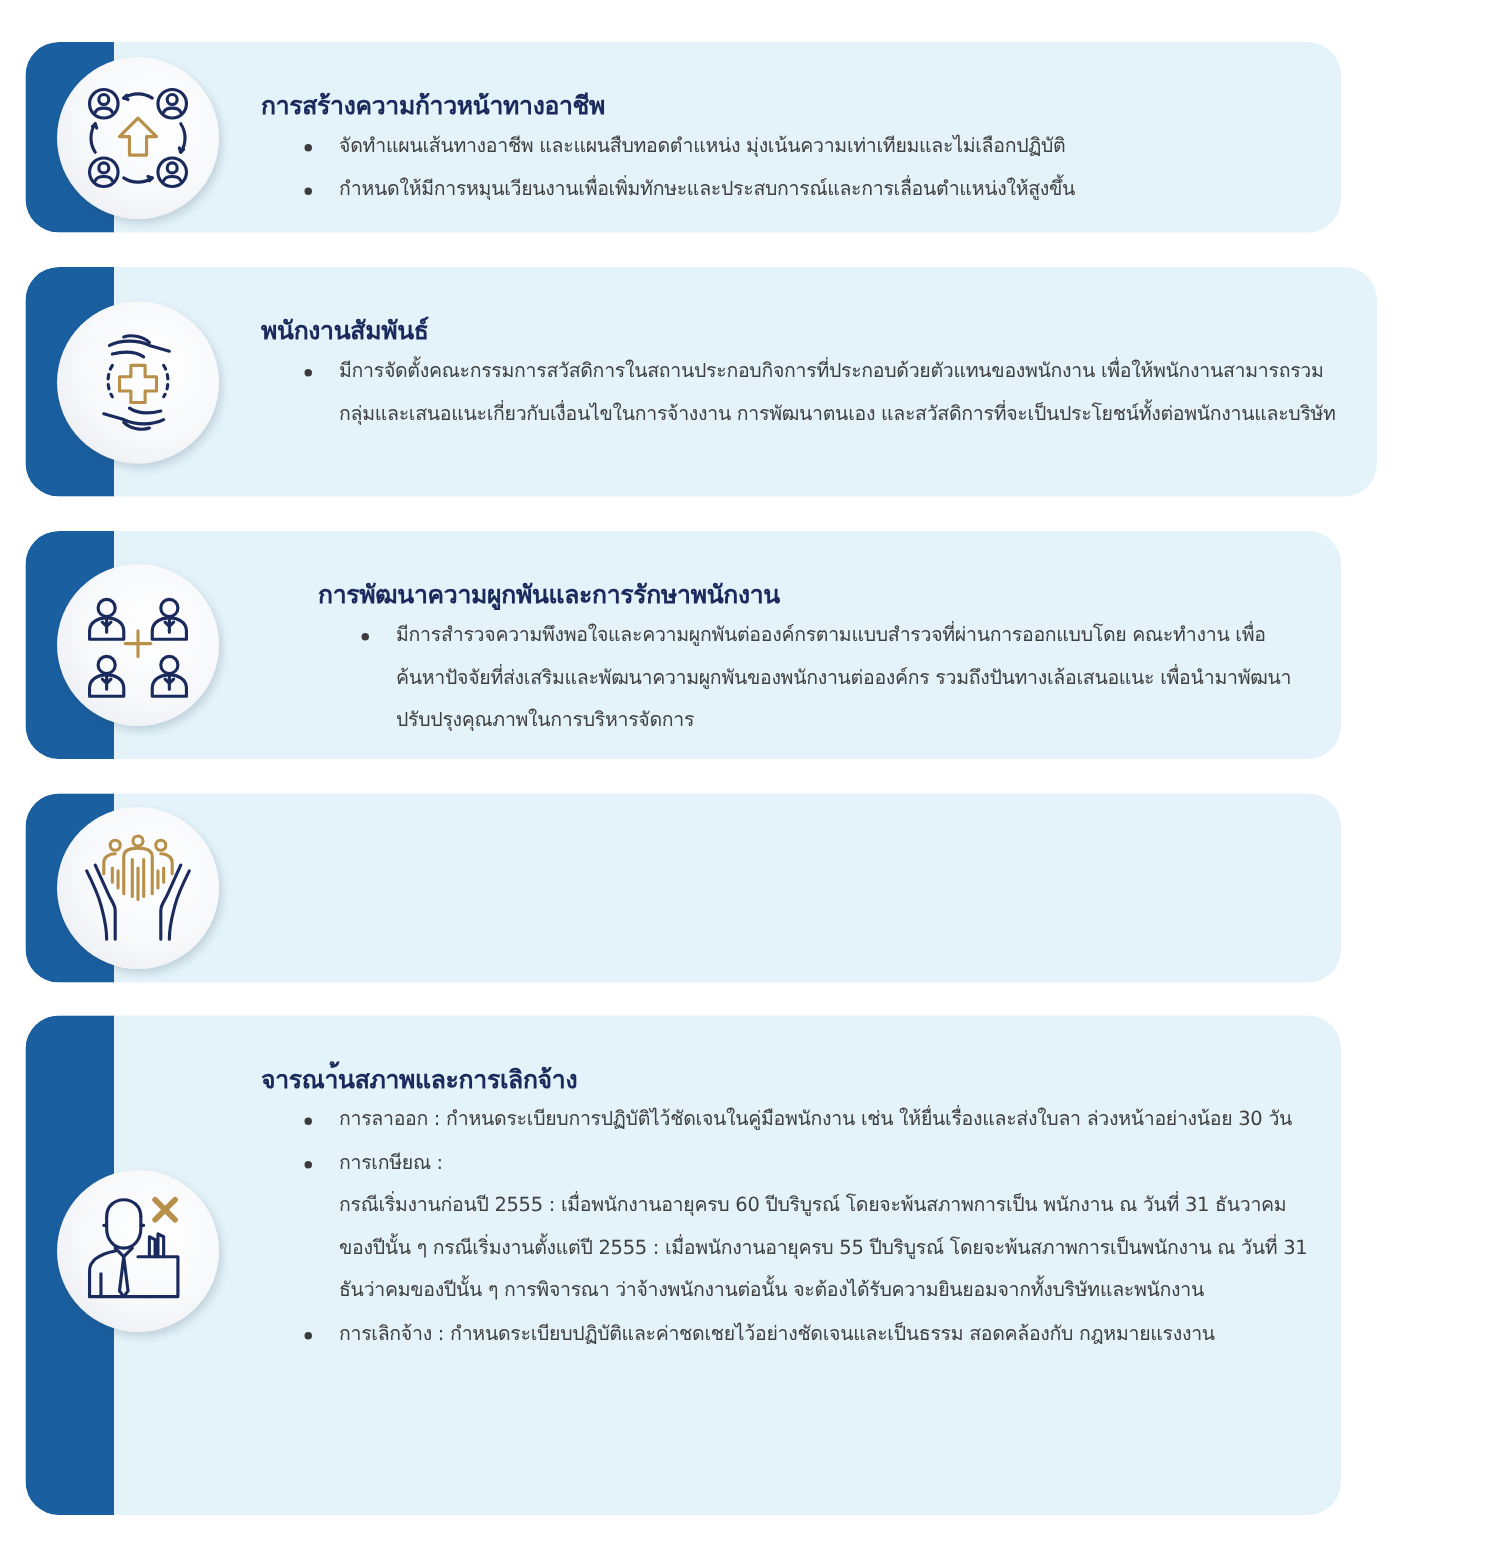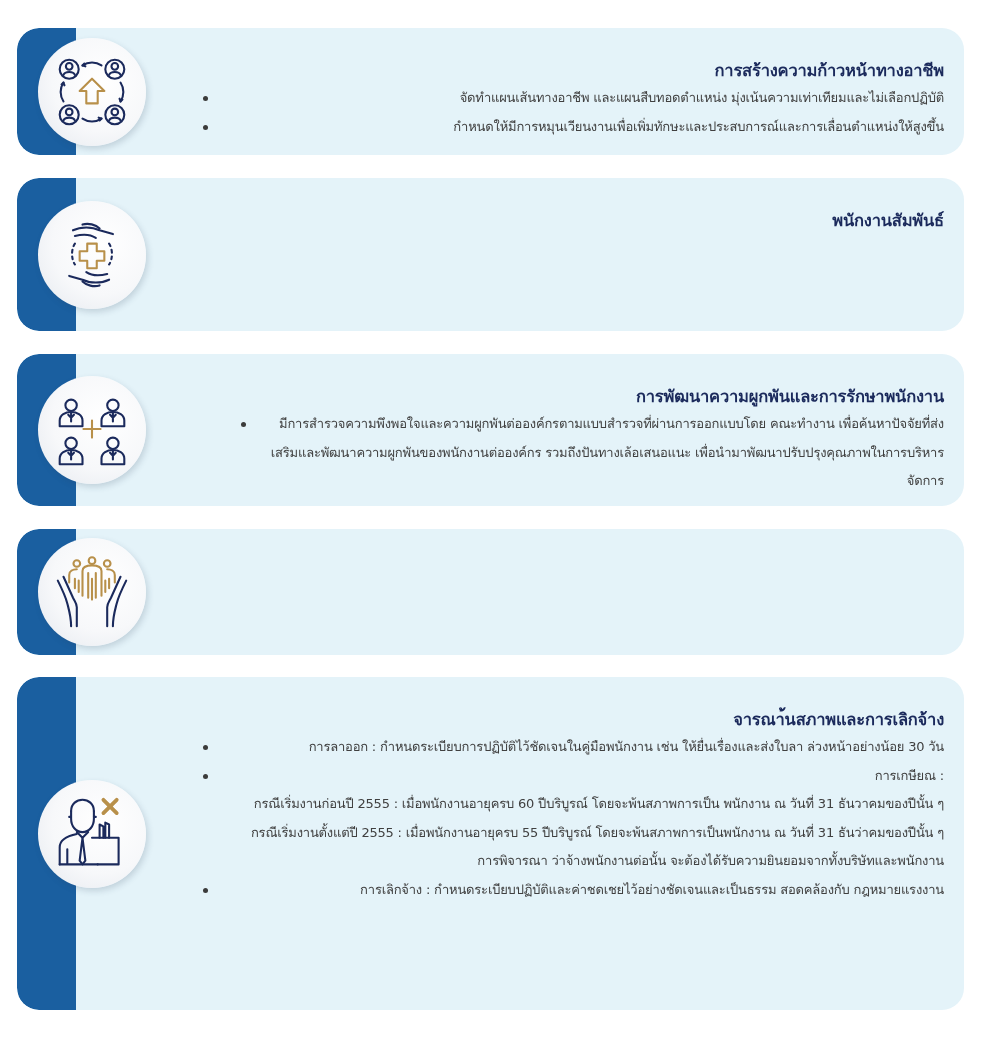--- a/index.html
+++ b/index.html
@@ -10,25 +10,24 @@
     body {
       width: 1000px;
       height: 1037px;
       position: relative;
       font-family: "DejaVu Sans", "Liberation Sans", sans-serif;
       overflow: hidden;
     }
     .card {
       position: absolute;
       left: 17px;
-      width: 947px;
+      width: 877px;
       background: #e4f3f9;
       border-radius: 22px;
       overflow: hidden;
-      text-align: right;
     }
     .card .strip {
       position: absolute;
       left: 0;
       top: 0;
       bottom: 0;
       width: 59px;
       background: #1a5fa0;
       border-radius: 22px 0 0 22px;
     }
@@ -120,37 +119,40 @@
   </div>
   <div class="content" style="top:30px;">
     <h3 class="title">การสร้างความก้าวหน้าทางอาชีพ</h3>
     <ul class="bullets">
       <li>จัดทำแผนเส้นทางอาชีพ และแผนสืบทอดตำแหน่ง มุ่งเน้นความเท่าเทียมและไม่เลือกปฏิบัติ</li>
       <li>กำหนดให้มีการหมุนเวียนงานเพื่อเพิ่มทักษะและประสบการณ์และการเลื่อนตำแหน่งให้สูงขึ้น</li>
     </ul>
   </div>
 </div>
 
-<div class="card" style="top:178px;height:153px;">
+<div class="card" style="top:178px;height:153px;padding-left:24px;">
   <div class="strip"></div>
   <div class="icon-circle" style="top:23px;">
     <svg viewBox="0 0 80 80" fill="none" stroke="#1b2a5c" stroke-width="2.2" stroke-linecap="round" stroke-linejoin="round">
       <path d="M20 14c8-4 20-4 28 0l14 4"></path>
         <path d="M22 20c8-2 16-2 22 2"></path>
         <path d="M30 8c6-2 14 0 18 4"></path>
       <path d="M22 28c-4 6-4 16 0 22" stroke-dasharray="3 4"></path>
       <path d="M58 28c4 6 4 16 0 22" stroke-dasharray="3 4"></path>
       <path d="M58 66c-8 4-20 4-28 0l-14-4"></path>
         <path d="M56 60c-8 2-16 2-22-2"></path>
         <path d="M48 72c-6 2-14 0-18-4"></path>
       <path d="M35 28h10v8h8v10h-8v8h-10v-8h-8v-10h8z" stroke="#b8904a"></path>
     </svg>
   </div>
   <div class="content" style="top:30px;">
     <h3 class="title">พนักงานสัมพันธ์</h3>
+    <ul class="bullets">
+      <li>มีการจัดตั้งคณะกรรมการสวัสดิการในสถานประกอบกิจการที่ประกอบด้วยตัวแทนของพนักงาน เพื่อให้พนักงานสามารถรวมกลุ่มและเสนอแนะเกี่ยวกับเงื่อนไขในการจ้างงาน การพัฒนาตนเอง และสวัสดิการที่จะเป็นประโยชน์ทั้งต่อพนักงานและบริษัท</li>
+    </ul>
   </div>
 </div>
 
 <div class="card" style="top:354px;height:152px;">
   <div class="strip"></div>
   <div class="icon-circle" style="top:22px;">
     <svg viewBox="0 0 80 80" fill="none" stroke="#1b2a5c" stroke-width="2.2" stroke-linecap="round" stroke-linejoin="round">
       <g>
           <circle cx="18" cy="14" r="6"></circle>
           <path d="M6 36v-6c0-6 6-9 12-9s12 3 12 9v6z"></path>

